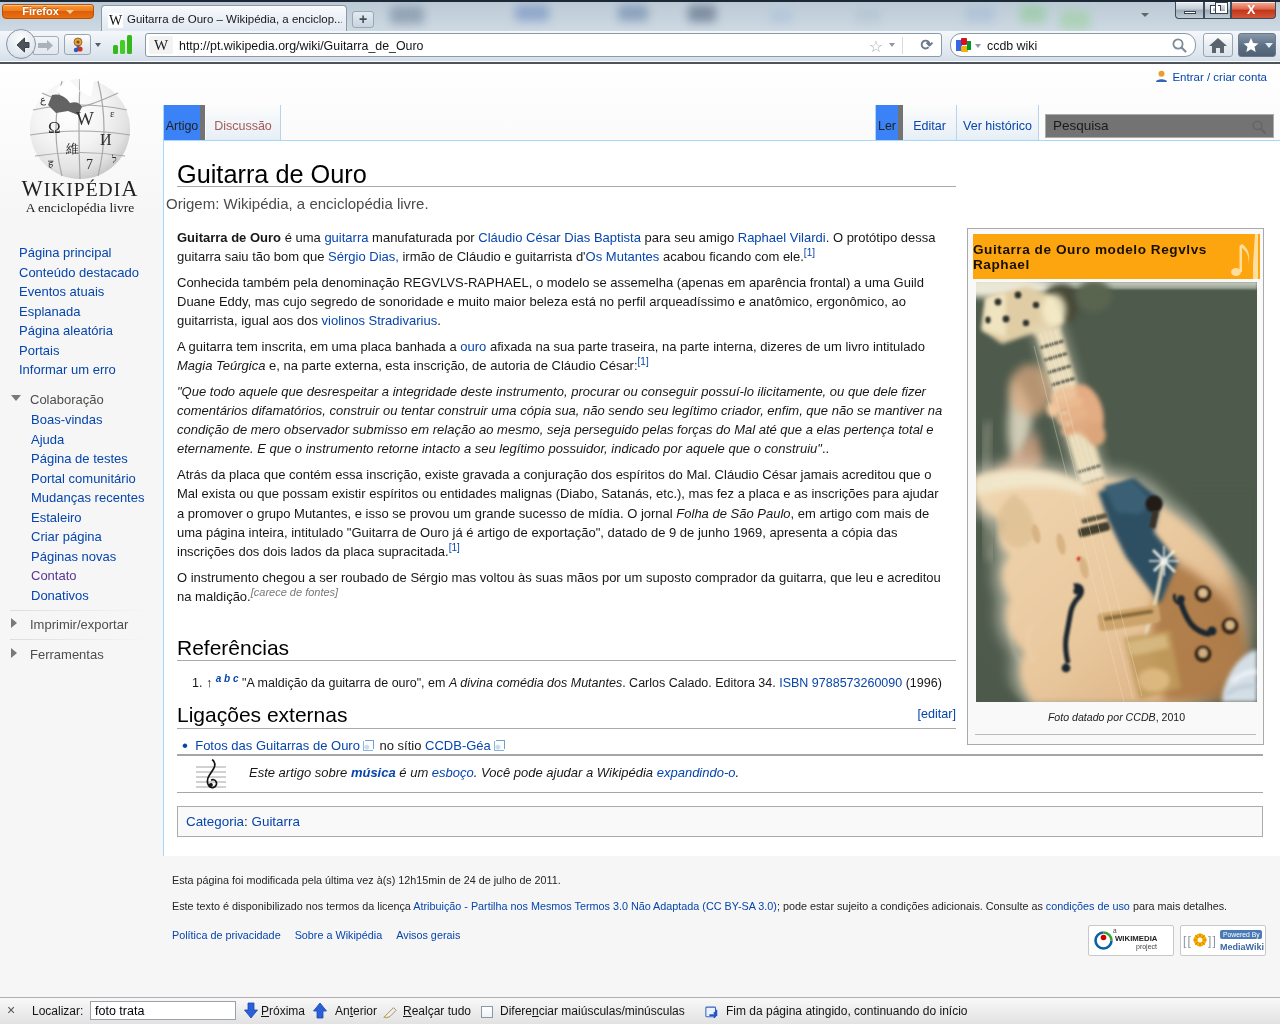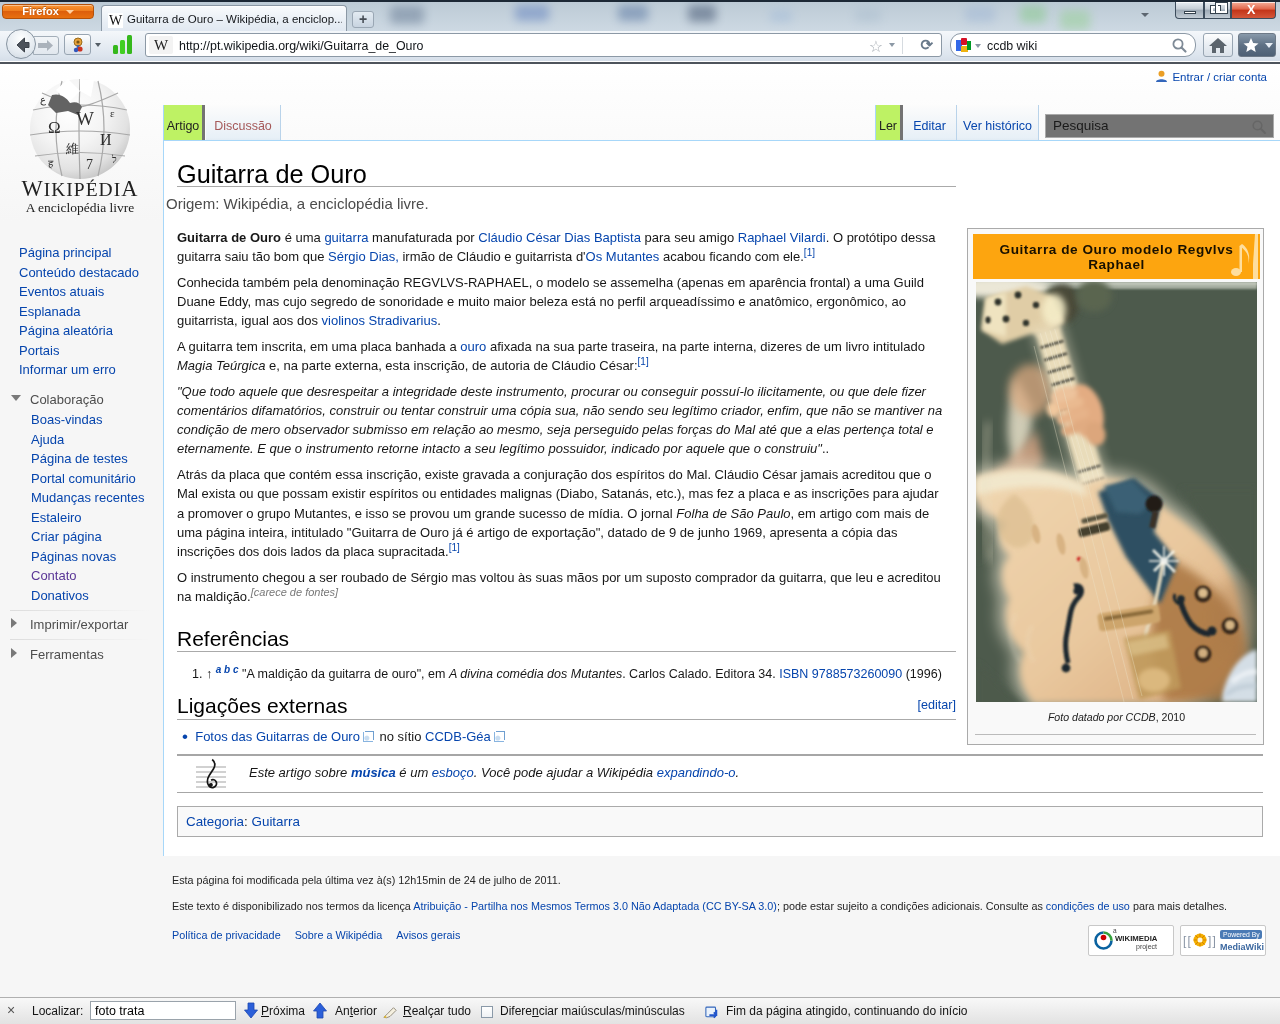--- a/index.html
+++ b/index.html
@@ -45,21 +45,21 @@
 #stxt{position:absolute;left:36px;top:5px;font-size:12.4px;color:#15181c}
 #smag{position:absolute;right:7px;top:3px}
 #homeb{left:1203px;top:2px;width:30px;height:24px;position:absolute;text-align:center}
 #bookb{position:absolute;left:1238px;top:2px;width:38px;height:24px;border:1px solid #6d7987;border-radius:3px;background:linear-gradient(#8899aa,#5f7185 50%,#4e6075)}
 
 #page{position:absolute;left:0;top:61px;width:1280px;height:936px;background:#f6f6f6}
 #pagegrad{position:absolute;left:0;top:0;width:1280px;height:160px;background:linear-gradient(#ffffff,#f6f6f6)}
 #content{position:absolute;left:163px;top:79px;width:1117px;height:716px;background:#fff;border-left:1px solid #a7d7f9}
 #personal{position:absolute;right:13px;top:9px;font-size:11.5px;color:#0645ad}
 .tab{position:absolute;top:44px;height:36px;font-size:12.5px;line-height:42px;padding:0;text-align:center;white-space:nowrap}
-.tabsel{background:#bef264;border-left:1px solid #a7d7f9;border-right:3px solid #737373;color:#222}
+.tabsel{background:#3b82f6;border-left:1px solid #a7d7f9;border-right:5px solid #737373;color:#222}
 .tabn{background:linear-gradient(#fcfcfc,#e8f0f7 90%,#dfeaf3);border-right:1px solid #b9d3ea;color:#0645ad}
 .tabred{color:#a55858 !important}
 #tabline{position:absolute;left:163px;top:79px;width:1117px;height:1px;background:#a7d7f9}
 #psearch{position:absolute;left:1045px;top:53px;width:229px;height:24px;border:1px solid #aaa;background:#737373;font-size:13.5px;color:#1a1a1a;line-height:22px;padding-left:7px}
 #psearch .mag{position:absolute;right:6px;top:4px}
 
 #sidebar{position:absolute;left:0;top:0;width:163px}
 .sblink{position:absolute;left:19px;font-size:13px;color:#0645ad;white-space:nowrap}
 .sbsub{left:31px}
 .sbhead{position:absolute;left:30px;font-size:13px;color:#4d4d4d}
@@ -72,21 +72,21 @@
 #hline{position:absolute;left:177px;top:125px;width:779px;height:1px;background:#aaa}
 #siteSub{position:absolute;left:166px;top:134px;font-size:15px;color:#4c4c4c}
 #bodytext{position:absolute;left:177px;top:161.7px;width:770px;font-size:13px;line-height:19.2px;color:#171717}
 #bodytext p{margin:5.2px 0 6.5px 0}
 a{color:#0645ad;text-decoration:none}
 sup{font-size:10px;line-height:0}
 .h2x{font-size:21px;line-height:25.2px;font-weight:normal;color:#000;border-bottom:1px solid #aaa;padding-bottom:0;margin:17px 0 0 0}
 .ed{float:right;font-size:12.6px;font-weight:normal;color:#0645ad}
 
 #infobox{position:absolute;left:967px;top:167px;width:297px;height:517px;background:#f9f9f9;border:1px solid #aaa;font-size:12.6px}
-#ibhead{position:absolute;left:5px;top:5px;width:287px;height:45px;background:#fda50f;overflow:hidden;text-align:center;font-weight:bold;font-size:13.6px;letter-spacing:0.55px;line-height:15px;color:#181000;padding-top:8px}
+#ibhead{position:absolute;left:5px;top:5px;width:287px;height:45px;background:#fda50f;overflow:hidden;text-align:left;font-weight:bold;font-size:13.6px;letter-spacing:0.55px;line-height:15px;color:#181000;padding-top:8px}
 #ibimg{position:absolute;left:8px;top:53px;width:281px;height:420px;overflow:hidden}
 #ibcap{position:absolute;left:0;top:482px;width:297px;text-align:center;font-size:10.6px;color:#202020}
 #ibline{position:absolute;left:7px;top:505px;width:281px;height:1px;background:#bbb}
 
 #stub{position:absolute;left:177px;top:693px;width:1086px;height:39px;border-top:2px solid #a6a6a6;border-bottom:1px solid #a6a6a6;background:#fff}
 #catbox{position:absolute;left:177px;top:745px;width:1086px;height:31px;border:1px solid #aaa;background:#f9f9f9;font-size:13.4px;line-height:29px;padding-left:8px;color:#222}
 
 #footer{position:absolute;left:172px;top:810px;width:1100px;font-size:10.8px;color:#252525}
 .extico{display:inline-block;width:11px;height:11px;margin:0 2px 0 3px;position:relative;vertical-align:-1px;background:radial-gradient(circle at 35% 65%, #c8ddf1 0 2px, transparent 3px)}
 .extico::after{content:"";position:absolute;right:0;top:0;width:8px;height:8px;border-top:1.6px solid #6f9fd0;border-right:1.6px solid #6f9fd0}
@@ -269,21 +269,21 @@
     <h1 id="firstHeading">Guitarra de Ouro</h1>
     <div id="hline"></div>
     <div id="siteSub">Origem: Wikipédia, a enciclopédia livre.</div>
     <div id="bodytext">
       <p><b>Guitarra de Ouro</b> é uma <a>guitarra</a> manufaturada por <a>Cláudio César Dias Baptista</a> para seu amigo <a>Raphael Vilardi</a>. O protótipo dessa guitarra saiu tão bom que <a>Sérgio Dias,</a> irmão de Cláudio e guitarrista d'<a>Os Mutantes</a> acabou ficando com ele.<sup><a>[1]</a></sup></p>
       <p>Conhecida também pela denominação REGVLVS-RAPHAEL, o modelo se assemelha (apenas em aparência frontal) a uma Guild Duane Eddy, mas cujo segredo de sonoridade e muito maior beleza está no perfil arqueadíssimo e anatômico, ergonômico, ao guitarrista, igual aos dos <a>violinos Stradivarius</a>.</p>
       <p>A guitarra tem inscrita, em uma placa banhada a <a>ouro</a> afixada na sua parte traseira, na parte interna, dizeres de um livro intitulado <i>Magia Teúrgica</i> e, na parte externa, esta inscrição, de autoria de Cláudio César:<sup><a>[1]</a></sup></p>
       <p><i>"Que todo aquele que desrespeitar a integridade deste instrumento, procurar ou conseguir possuí-lo ilicitamente, ou que dele fizer comentários difamatórios, construir ou tentar construir uma cópia sua, não sendo seu legítimo criador, enfim, que não se mantiver na condição de mero observador submisso em relação ao mesmo, seja perseguido pelas forças do Mal até que a elas pertença total e eternamente. E que o instrumento retorne intacto a seu legítimo possuidor, indicado por aquele que o construiu"</i>..</p>
       <p>Atrás da placa que contém essa inscrição, existe gravada a conjuração dos espíritos do Mal. Cláudio César jamais acreditou que o Mal exista ou que possam existir espíritos ou entidades malignas (Diabo, Satanás, etc.), mas fez a placa e as inscrições para ajudar a promover o grupo Mutantes, e isso se provou um grande sucesso de mídia. O jornal <i>Folha de São Paulo</i>, em artigo com mais de uma página inteira, intitulado "Guitarra de Ouro já é artigo de exportação", datado de 9 de junho 1969, apresenta a cópia das inscrições dos dois lados da placa supracitada.<sup><a>[1]</a></sup></p>
       <p>O instrumento chegou a ser roubado de Sérgio mas voltou às suas mãos por um suposto comprador da guitarra, que leu e acreditou na maldição.<sup style="color:#777;font-style:italic;font-size:11px">[carece de fontes]</sup></p>
-      <h2 class="h2x" id="href2" style="width:779px;margin-top:20px">Referências</h2>
+      <h2 class="h2x" id="href2" style="width:779px;margin-top:29px">Referências</h2>
       <ol style="font-size:12.5px;margin:12.5px 0 0 29px;color:#171717">
           <li>↑ <sup style="font-style:italic;font-weight:bold;font-size:10px"><a>a</a> <a>b</a> <a>c</a></sup> "A maldição da guitarra de ouro", em <i>A divina comédia dos Mutantes</i>. Carlos Calado. Editora 34. <a>ISBN 9788573260090</a> (1996)</li>
         </ol>
       <h2 class="h2x" id="hlig2" style="width:779px;margin-top:9.5px"><span class="ed">[<a>editar</a>]</span>Ligações externas</h2>
       <ul style="list-style:none;margin:7px 0 0 5px">
           <li><span style="color:#0645ad;font-size:17px;vertical-align:-1px">•</span>&nbsp; <a>Fotos das Guitarras de Ouro</a><span class="extico"></span> no sítio <a>CCDB-Géa</a><span class="extico"></span></li>
         </ul>
     </div>
     <div id="infobox">
       <div id="ibhead">Guitarra de Ouro modelo Regvlvs<br>Raphael

